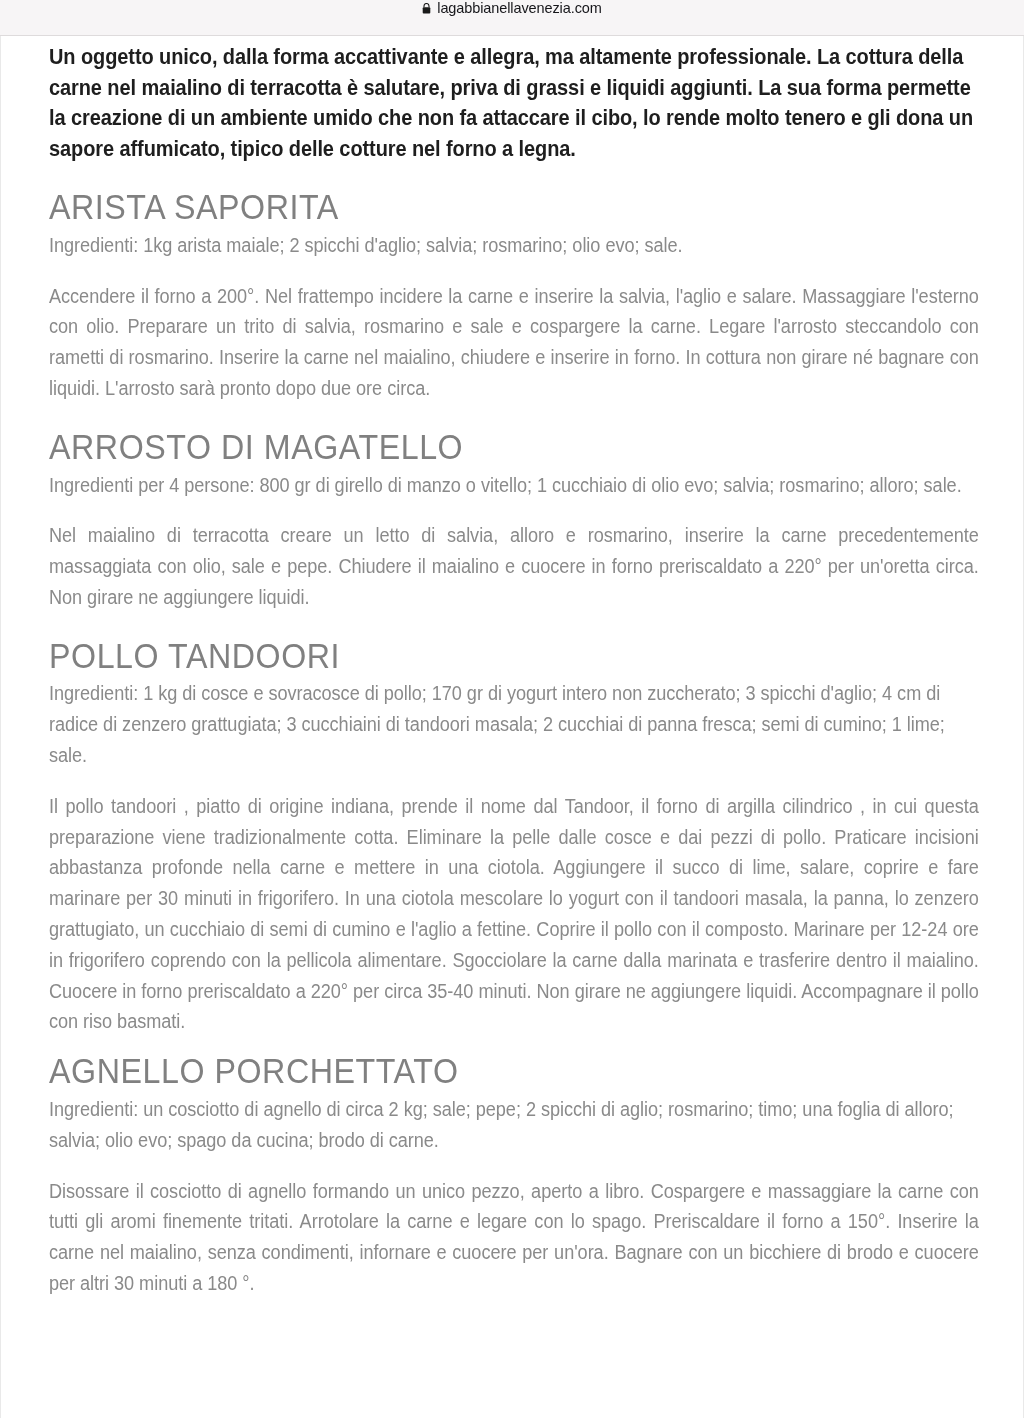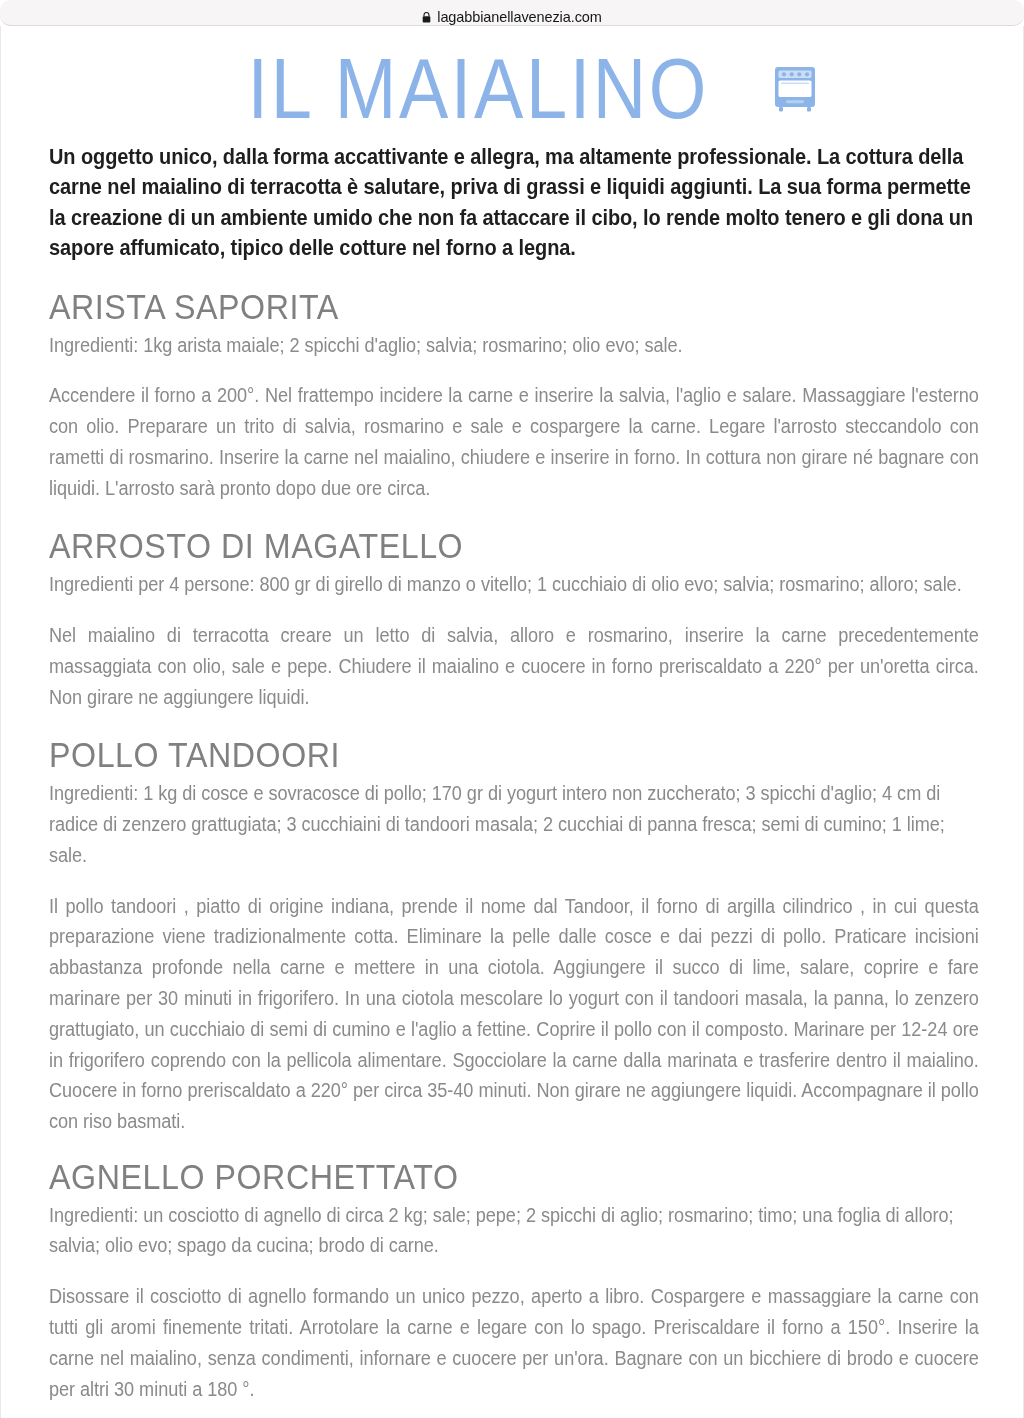--- a/index.html
+++ b/index.html
@@ -9,28 +9,27 @@
   }
   body {
     width: 1024px;
     height: 1418px;
     font-family: "Liberation Sans", sans-serif;
     overflow: hidden;
   }
 
   
   .browser-bar {
-    height: 26px;
+    height: 36px;
     background: #f7f5f6;
     display: flex;
-    align-items: flex-end;
+    align-items: flex-start;
     justify-content: center;
     border-bottom: 1px solid #dedbdc;
     box-sizing: border-box;
-    border-radius: 11px;
   }
   .url-wrap {
     display: flex;
     align-items: center;
     gap: 6px;
     font-size: 14.5px;
     color: #16161a;
     letter-spacing: -0.1px;
   }
   .lock-icon {
@@ -120,58 +119,40 @@
     width: 107.5%;
     margin: 0;
   }
   .method {
     margin-top: 20px;
     text-align: justify;
     text-justify: inter-word;
   }
   .ingredients { text-align: left; }
 
-  .section.tight { margin-top: 22px; }
+  .section.tight { margin-top: 16px; }
 </style>
 </head>
 <body>
 
 <div class="browser-bar">
   <div class="url-wrap">
     <span class="lock-icon">
       <svg width="9" height="11" viewBox="0 0 9 11" xmlns="http://www.w3.org/2000/svg">
         <path d="M2 4.2V3a2.5 2.5 0 0 1 5 0v1.2" fill="none" stroke="#1a1a1a" stroke-width="1.1"></path>
         <rect x="0.7" y="4.2" width="7.6" height="6.2" rx="1" fill="#1a1a1a"></rect>
       </svg>
     </span>
     <span>lagabbianellavenezia.com</span>
   </div>
 </div>
 
 <div class="page">
   <div class="content">
 
-    <div class="title-row">
-      <div class="main-title">IL MAIALINO</div>
-      <span class="oven-icon">
-        <svg width="46" height="48" viewBox="0 0 46 48" xmlns="http://www.w3.org/2000/svg">
-          <rect x="3" y="2" width="40" height="40" rx="3" fill="#8cb4e8"></rect>
-          <rect x="6.5" y="5.5" width="33" height="7.5" rx="1.6" fill="#c9ddf5"></rect>
-          <circle cx="12" cy="9.3" r="2.1" fill="#8cb4e8"></circle>
-          <circle cx="19.7" cy="9.3" r="2.1" fill="#8cb4e8"></circle>
-          <circle cx="27.3" cy="9.3" r="2.1" fill="#8cb4e8"></circle>
-          <circle cx="35" cy="9.3" r="2.1" fill="#8cb4e8"></circle>
-          <rect x="6.5" y="15.5" width="33" height="16.5" rx="1.6" fill="#ffffff"></rect>
-          <rect x="9" y="17.6" width="28" height="1.5" rx="0.7" fill="#c9ddf5"></rect>
-          <rect x="14" y="35.2" width="18" height="3" rx="1.4" fill="#b4d0f1"></rect>
-          <rect x="7" y="42" width="4" height="4.5" rx="1.2" fill="#8cb4e8"></rect>
-          <rect x="35" y="42" width="4" height="4.5" rx="1.2" fill="#8cb4e8"></rect>
-        </svg>
-      </span>
-    </div>
 
     <p class="intro">Un oggetto unico, dalla forma accattivante e allegra, ma altamente professionale. La cottura della carne  nel maialino di terracotta è salutare, priva di grassi e liquidi  aggiunti. La sua forma permette la creazione di un ambiente umido che non fa attaccare il cibo, lo rende molto tenero e gli dona un sapore affumicato, tipico delle cotture nel forno a legna.</p>
 
     <div class="section">
       <h2 class="section-title">ARISTA SAPORITA</h2>
       <p class="ingredients">Ingredienti: 1kg arista maiale;  2 spicchi d'aglio;  salvia;  rosmarino;  olio  evo; sale.</p>
       <p class="method">Accendere il forno a 200°. Nel frattempo incidere la carne e inserire la salvia,  l'aglio e salare. Massaggiare l'esterno con olio. Preparare un trito di salvia, rosmarino e sale e cospargere la carne. Legare l'arrosto steccandolo con rametti di rosmarino. Inserire la carne nel maialino, chiudere e inserire in forno. In cottura non girare né bagnare con liquidi. L'arrosto sarà pronto dopo due ore circa.</p>
     </div>
 
     <div class="section">

